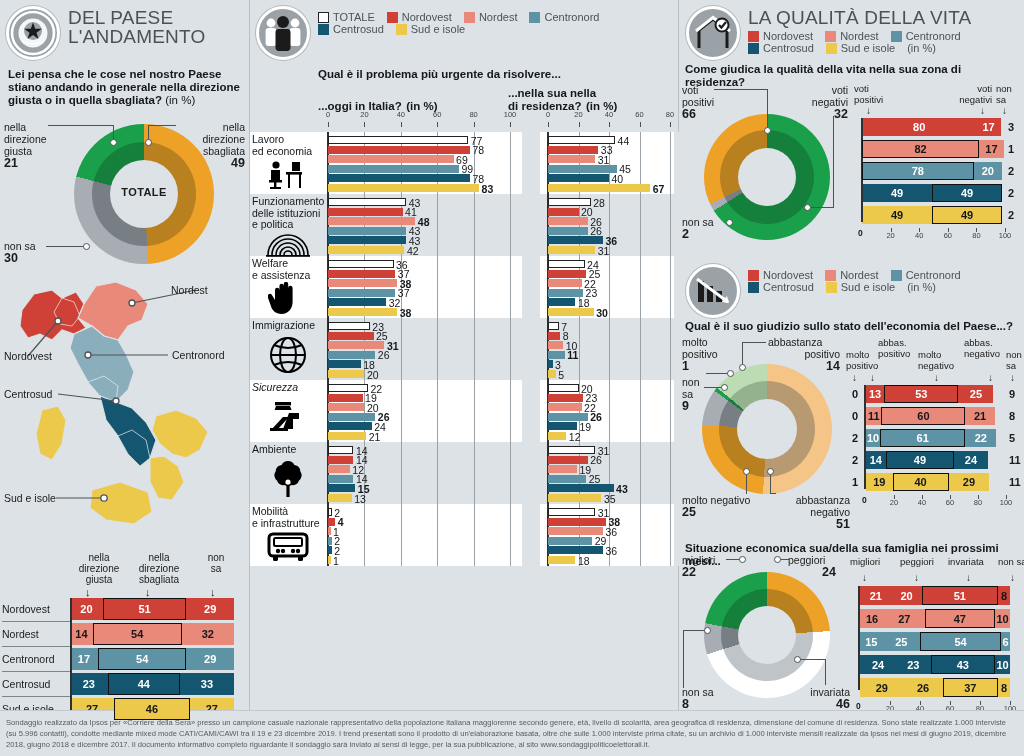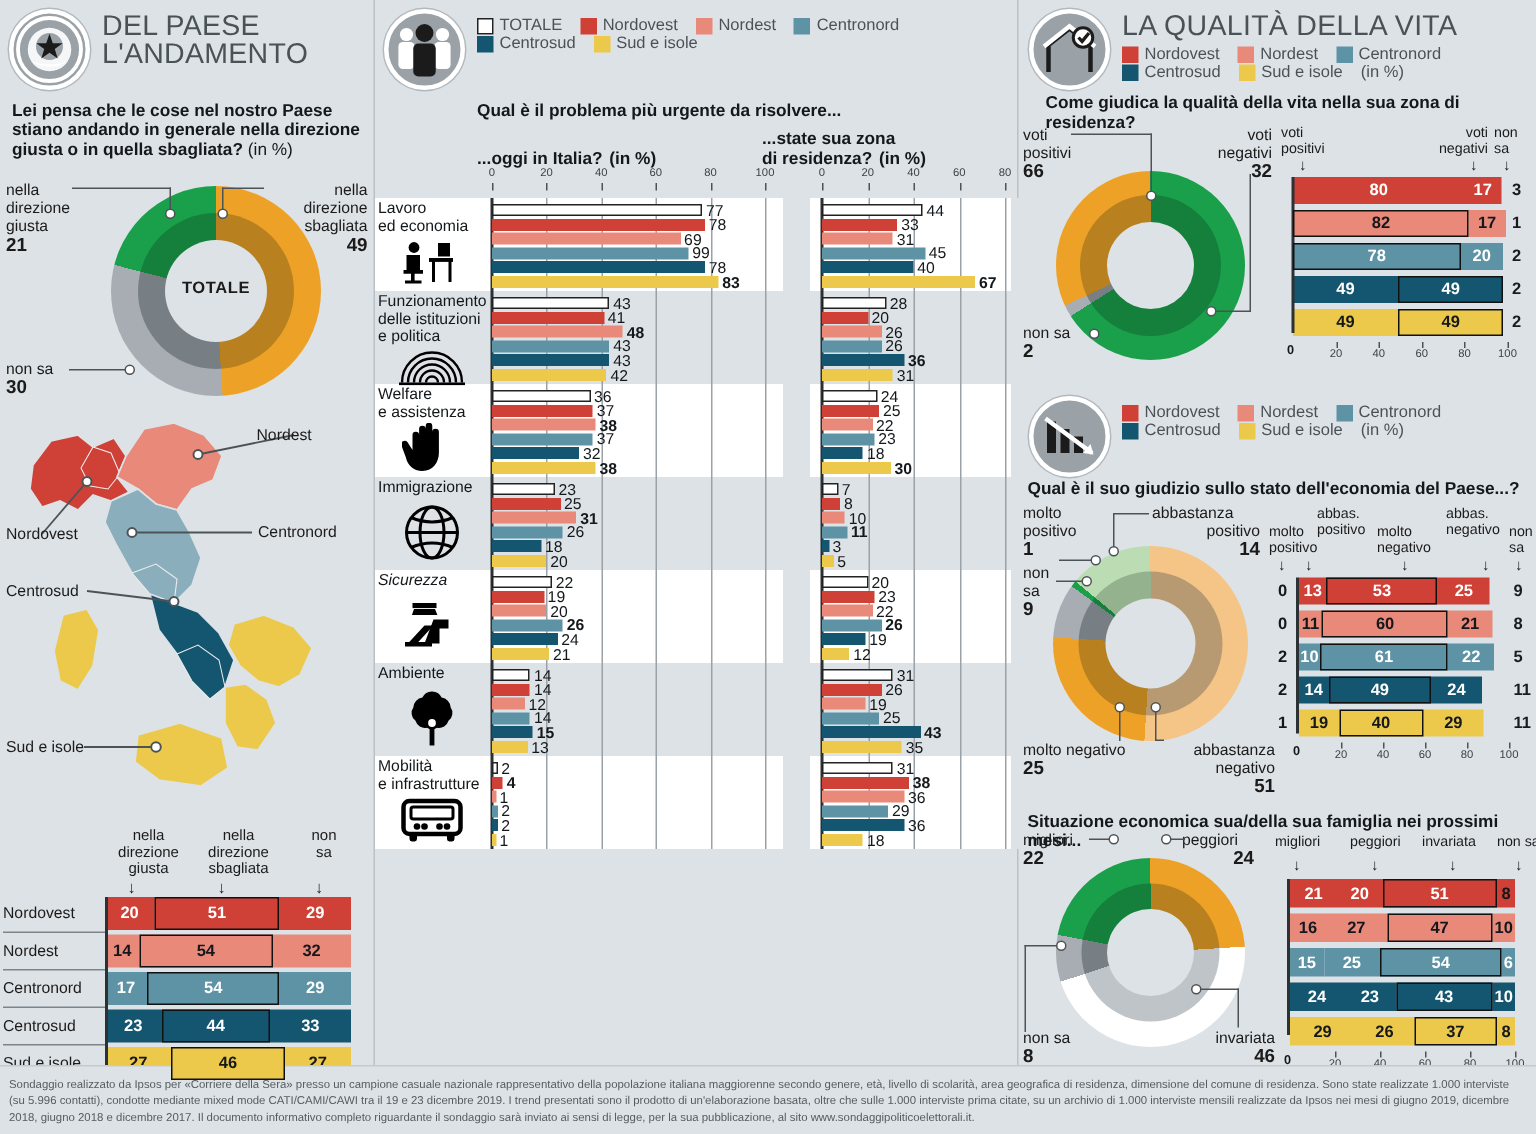--- a/index.html
+++ b/index.html
@@ -280,21 +280,21 @@
     </div>
 
     <div style="position:absolute;left:68px;top:68px;width:360px;">
       <div class="q">Qual è il problema più urgente da risolvere...</div>
     </div>
     <div style="position:absolute;left:68px;top:96px;">
       <span class="q">...oggi in Italia?</span>
       <span class="q nm">(in %)</span>
     </div>
     <div style="position:absolute;left:258px;top:83px;">
-      <span class="q">...state sua zona</span>
+      <span class="q">...nella sua nella</span>
     </div>
     <div style="position:absolute;left:258px;top:96px;">
       <span class="q">di residenza?</span>
       <span class="q nm">(in %)</span>
     </div>
 
     <div id="mid-chart" style="position:absolute;left:0;top:110px;width:428px;height:600px;">
         <div style="position: absolute; left: 0px; top: 0px; width: 428px; height: 22px;">
           <div class="tnum" style="left:78px;top:0;">0</div>
           <div class="tick" style="left:78px;top:12px;height:5px;"></div>
@@ -620,21 +620,21 @@
               <div class="lg">
                 <span class="sw" style="background: rgb(236, 201, 75);"></span>
                 <span>Sud e isole</span>
               </div>
               <div class="lg">
                 <span>(in %)</span>
               </div>
             </div>
         </div>
       </div>
-      <div style="padding:3px 5px 0 5px;margin-left:12px;">
+      <div style="padding:3px 5px 0 5px;">
         <div class="q">Come giudica la qualità della vita nella sua zona di residenza?</div>
       </div>
 
       <div class="donut-wrap" style="position:absolute;left:2px;top:86px;width:168px;height:160px;">
         <div class="donut" style="position:absolute;left:22px;top:28px;width:126px;height:126px;
           background:conic-gradient(#1aa04a 0 237.6deg, #a7adb2 237.6deg 244.8deg, #eda127 244.8deg 360deg);"></div>
         <div class="donut" style="position:absolute;left:38px;top:44px;width:94px;height:94px;
           background:conic-gradient(#14803b 0 237.6deg, #777e84 237.6deg 244.8deg, #b8801f 244.8deg 360deg);"></div>
         <div class="donut" style="position:absolute;left:56px;top:62px;width:58px;height:58px;background:#dde2e6;"></div>
 

